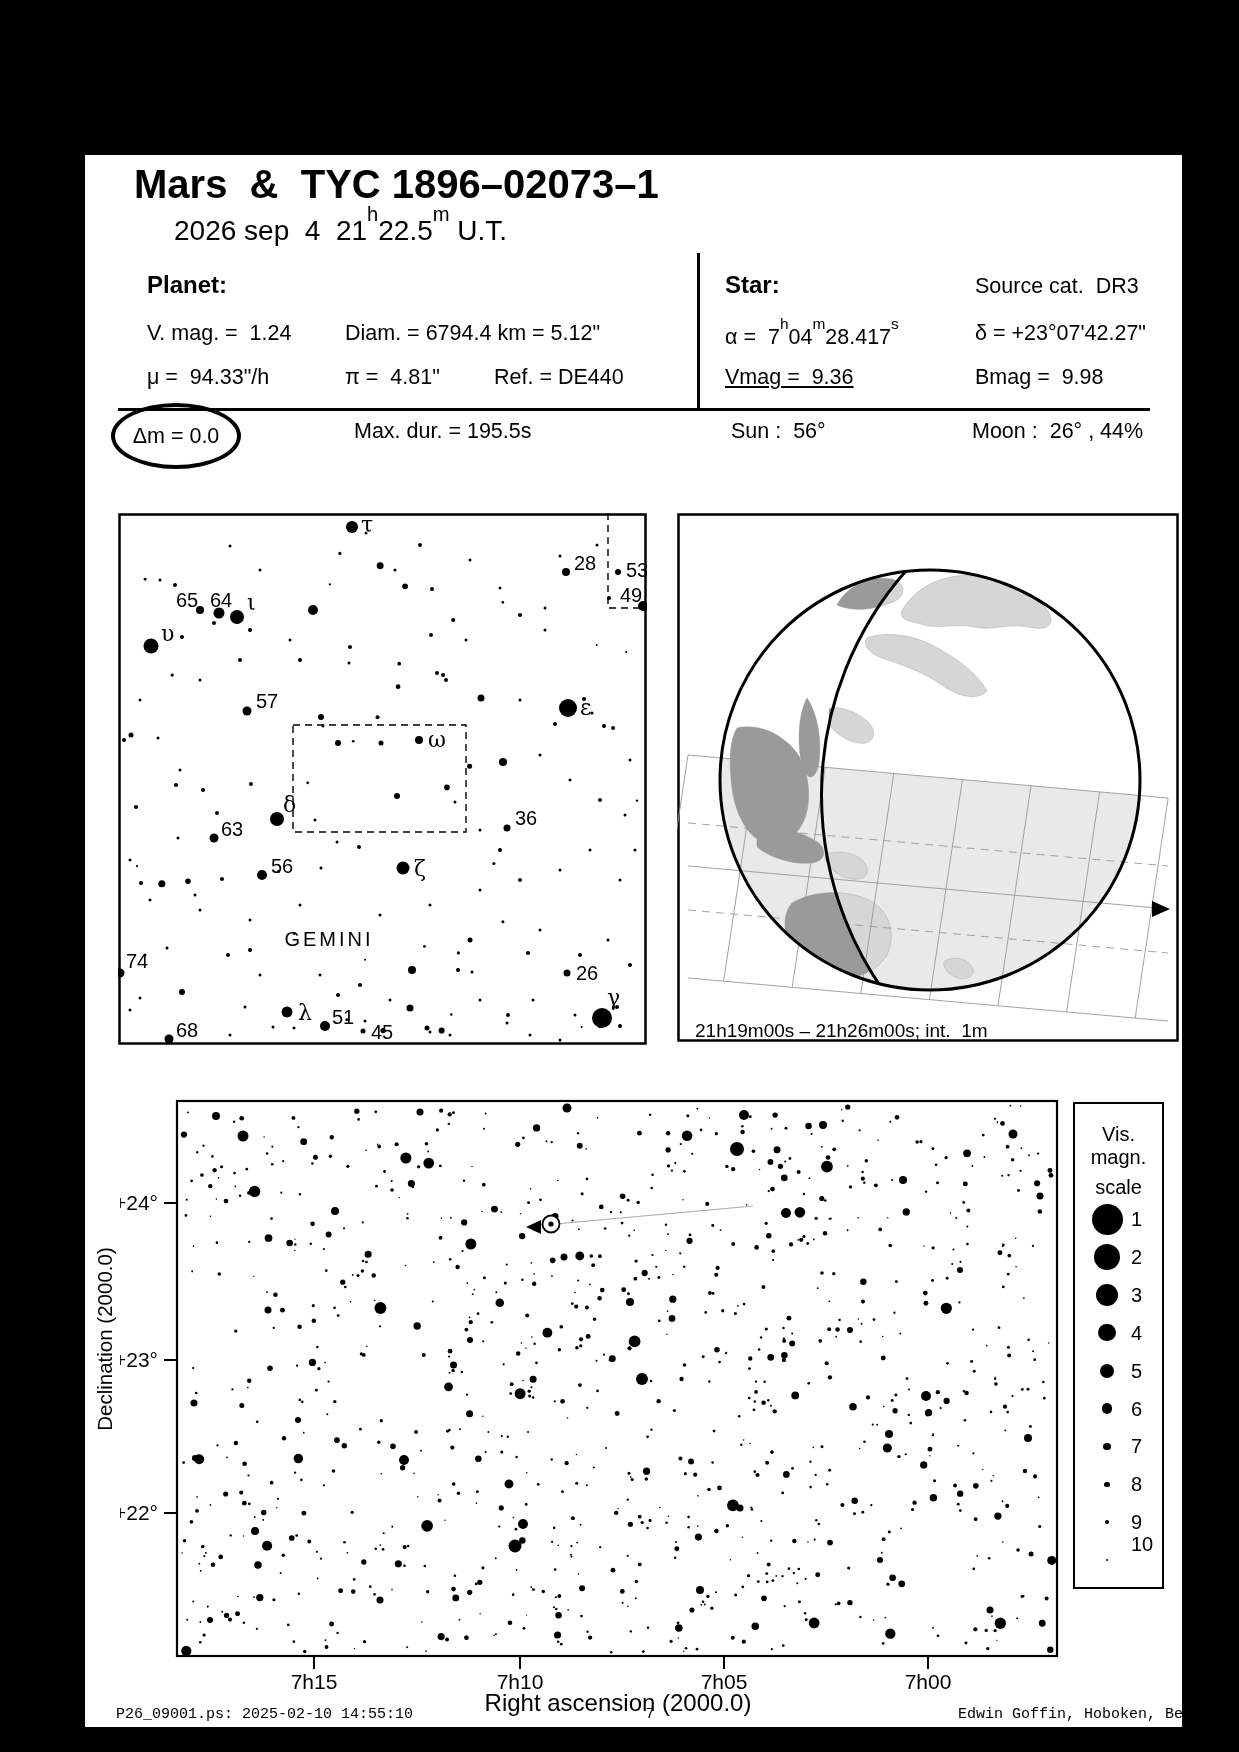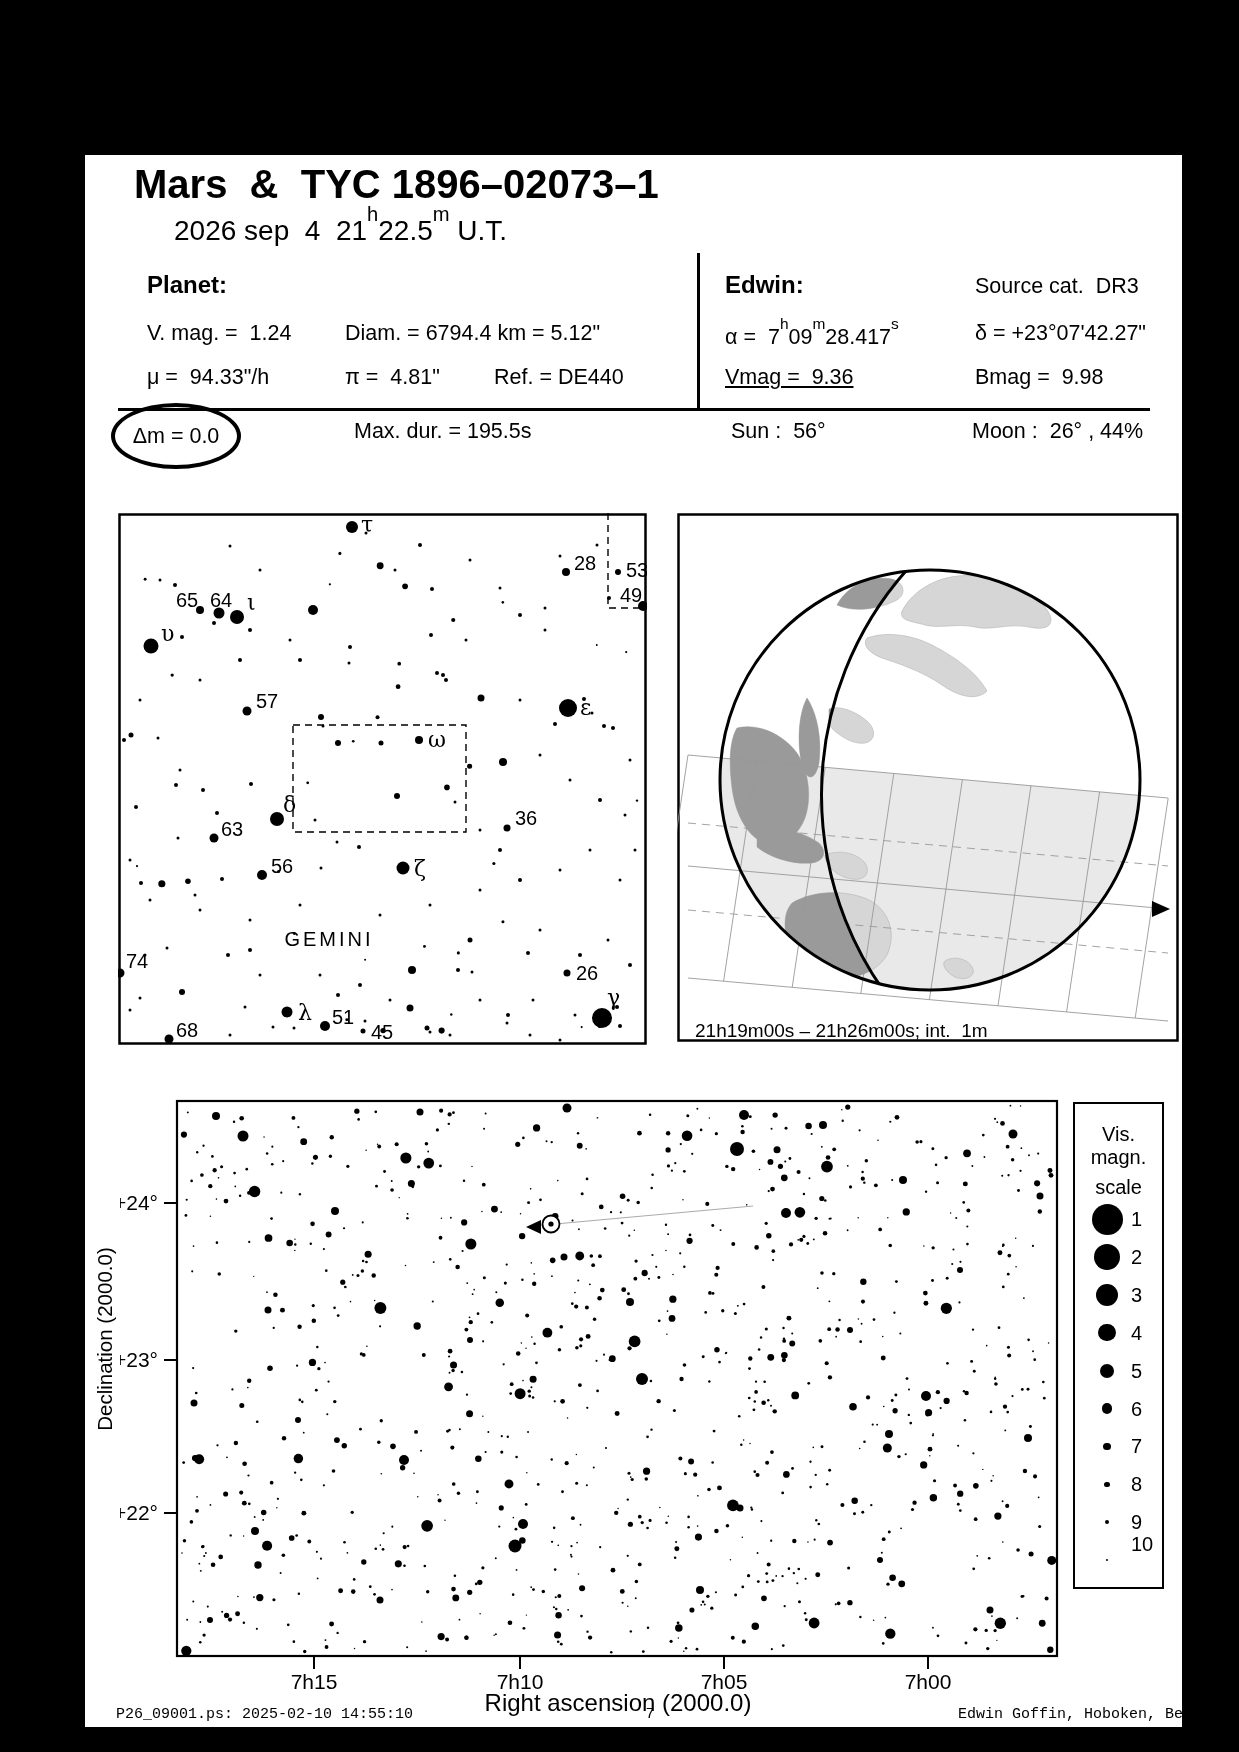--- a/index.html
+++ b/index.html
@@ -39,23 +39,23 @@
   <div class="abs title">Mars  &amp;  TYC 1896–02073–1</div>
   <div class="abs subtitle"><span>2026 sep  4  21</span><sup class="u">h</sup><span>22.5</span><sup class="u">m</sup><span> U.T.</span></div>
 
   <div class="abs h24" style="left:147px;top:272px;">Planet:</div>
   <div class="abs t21" style="left:147px;top:322px;">V. mag. =  1.24</div>
   <div class="abs t21" style="left:345px;top:322px;">Diam. = 6794.4 km = 5.12"</div>
   <div class="abs t21" style="left:147px;top:366px;">μ =  94.33"/h</div>
   <div class="abs t21" style="left:345px;top:366px;">π =  4.81"</div>
   <div class="abs t21" style="left:494px;top:366px;">Ref. = DE440</div>
 
-  <div class="abs h24" style="left:725px;top:272px;">Edwin:</div>
+  <div class="abs h24" style="left:725px;top:272px;">Star:</div>
   <div class="abs t21" style="left:975px;top:275px;">Source cat.  DR3</div>
-  <div class="abs t21" style="left:725px;top:322px;"><span>α =  7</span><sup class="u">h</sup><span>09</span><sup class="u">m</sup><span>28.417</span><sup class="u">s</sup></div>
+  <div class="abs t21" style="left:725px;top:322px;"><span>α =  7</span><sup class="u">h</sup><span>04</span><sup class="u">m</sup><span>28.417</span><sup class="u">s</sup></div>
   <div class="abs t21" style="left:975px;top:322px;">δ = +23°07'42.27"</div>
   <div class="abs t21" style="left:725px;top:366px;text-decoration:underline;">Vmag =  9.36</div>
   <div class="abs t21" style="left:975px;top:366px;">Bmag =  9.98</div>
 
   <div class="rule" style="left:697px;top:253px;width:2.5px;height:156px;"></div>
   <div class="rule" style="left:118px;top:408px;width:1032px;height:2.5px;"></div>
 
   <div class="dm-ellipse">
       <span>Δm = 0.0</span>
     </div>

